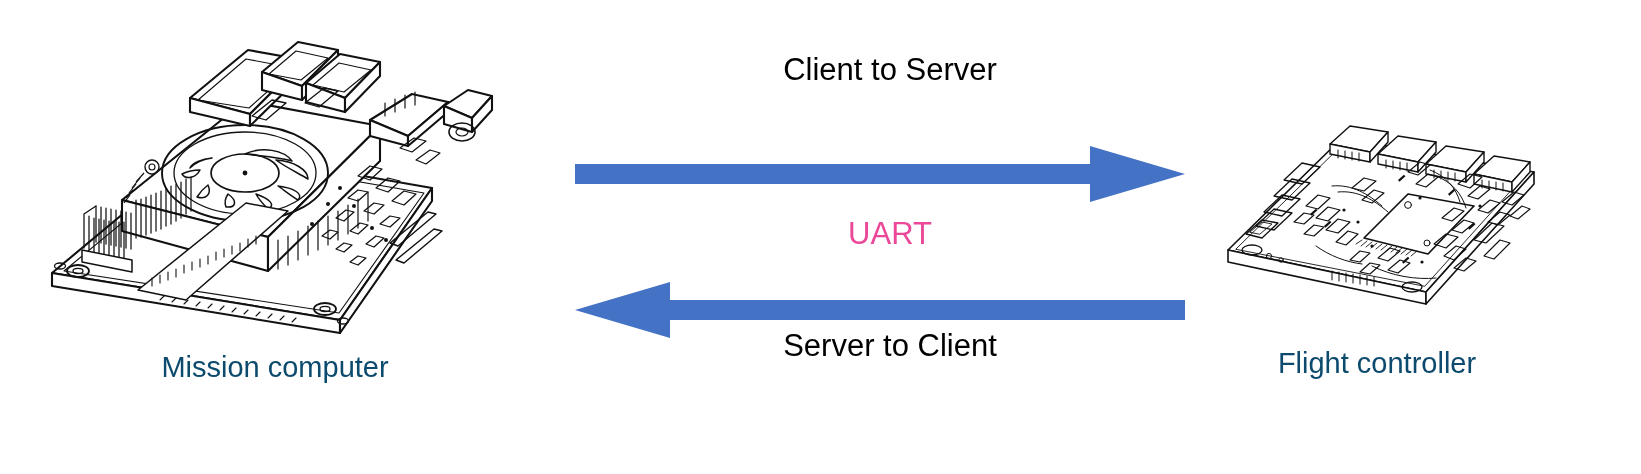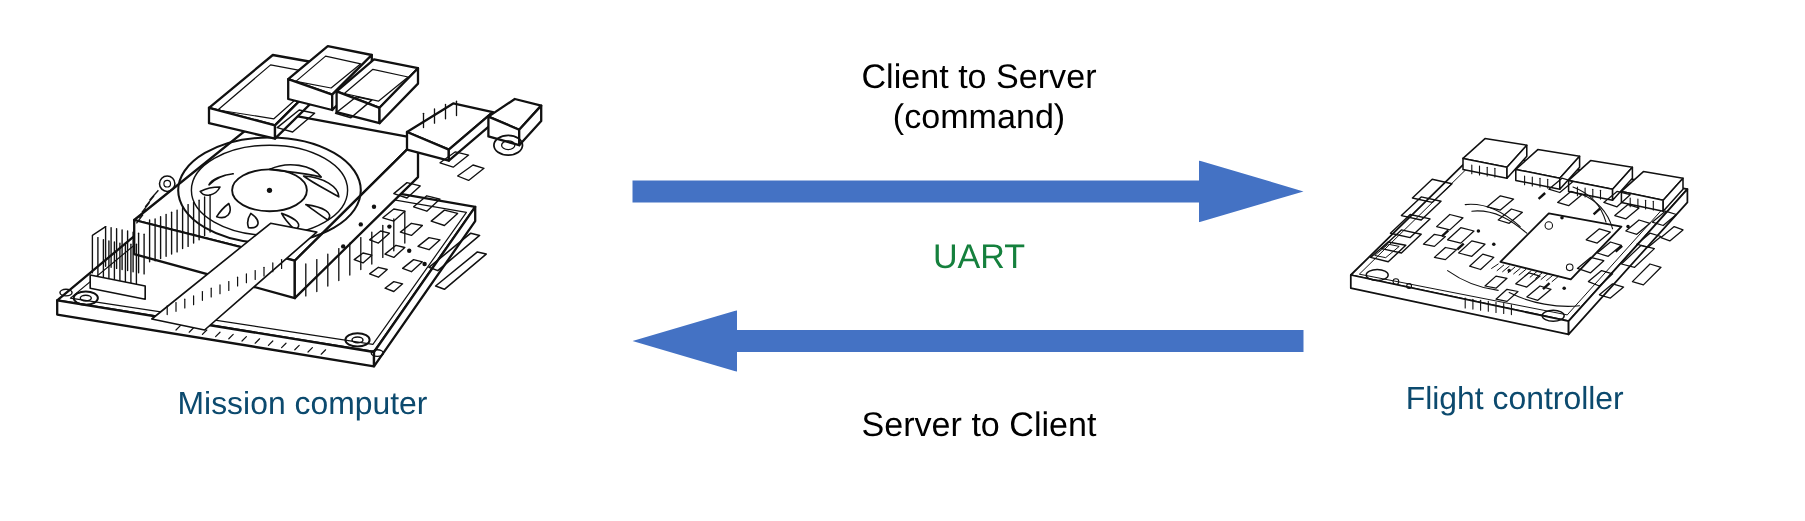--- a/index.html
+++ b/index.html
@@ -70,21 +70,21 @@
   .msg-label {
     position: absolute;
     width: 700px;
     text-align: center;
     font-size: 31px;
     line-height: 36px;
     color: #000000;
     font-family: "Liberation Sans", sans-serif;
   }
   #label-client-to-server { top: 52px; }
-  #label-server-to-client { top: 328px; margin-top: 40px; }
+  #label-server-to-client { top: 328px; }
 
   .protocol-label {
     position: absolute;
     width: 700px;
     top: 216px;
     text-align: center;
     font-size: 31px;
     line-height: 36px;
     font-family: "Liberation Sans", sans-serif;
   }
@@ -443,28 +443,27 @@
         </g>
       </g>
     </svg>
     <div class="device-label">Flight controller</div>
   </div>
 
   <div class="link-col">
 
     <div class="msg-label" id="label-client-to-server">
       <div>Client to Server</div>
-      <div>(command)</div>
     </div>
 
     <svg class="arrow-svg" id="arrow-forward" width="620" height="56" viewBox="0 0 620 56" xmlns="http://www.w3.org/2000/svg">
       <polygon points="5,18 520,18 520,0 615,28 520,56 520,38 5,38" fill="#4472C4"></polygon>
     </svg>
 
-    <div class="protocol-label" style="color:#15803d;">UART</div>
+    <div class="protocol-label" style="color:#ec4899;">UART</div>
 
     <svg class="arrow-svg" id="arrow-back" width="620" height="56" viewBox="0 0 620 56" xmlns="http://www.w3.org/2000/svg">
       <polygon points="615,18 100,18 100,0 5,28 100,56 100,38 615,38" fill="#4472C4"></polygon>
     </svg>
 
     <div class="msg-label" id="label-server-to-client">
       <div>Server to Client</div>
     </div>
 
   </div>

